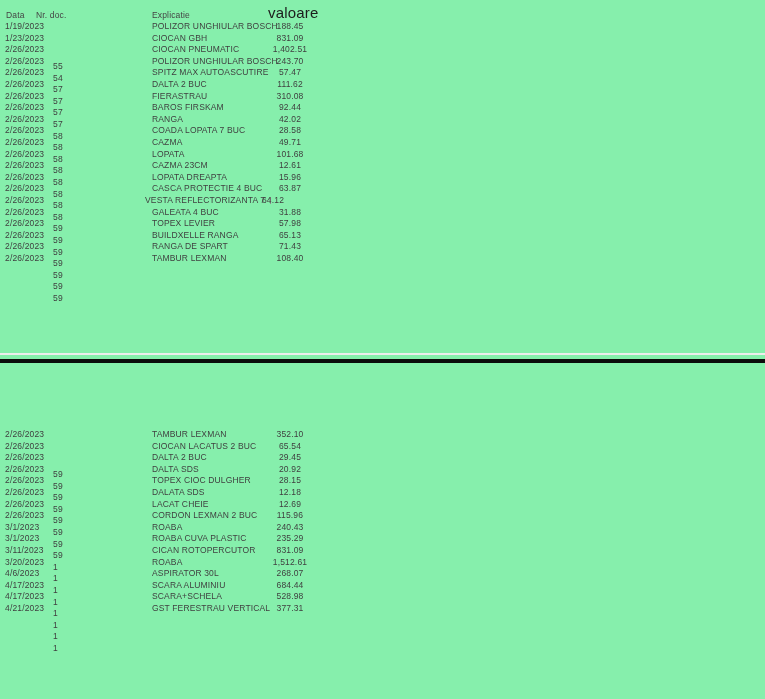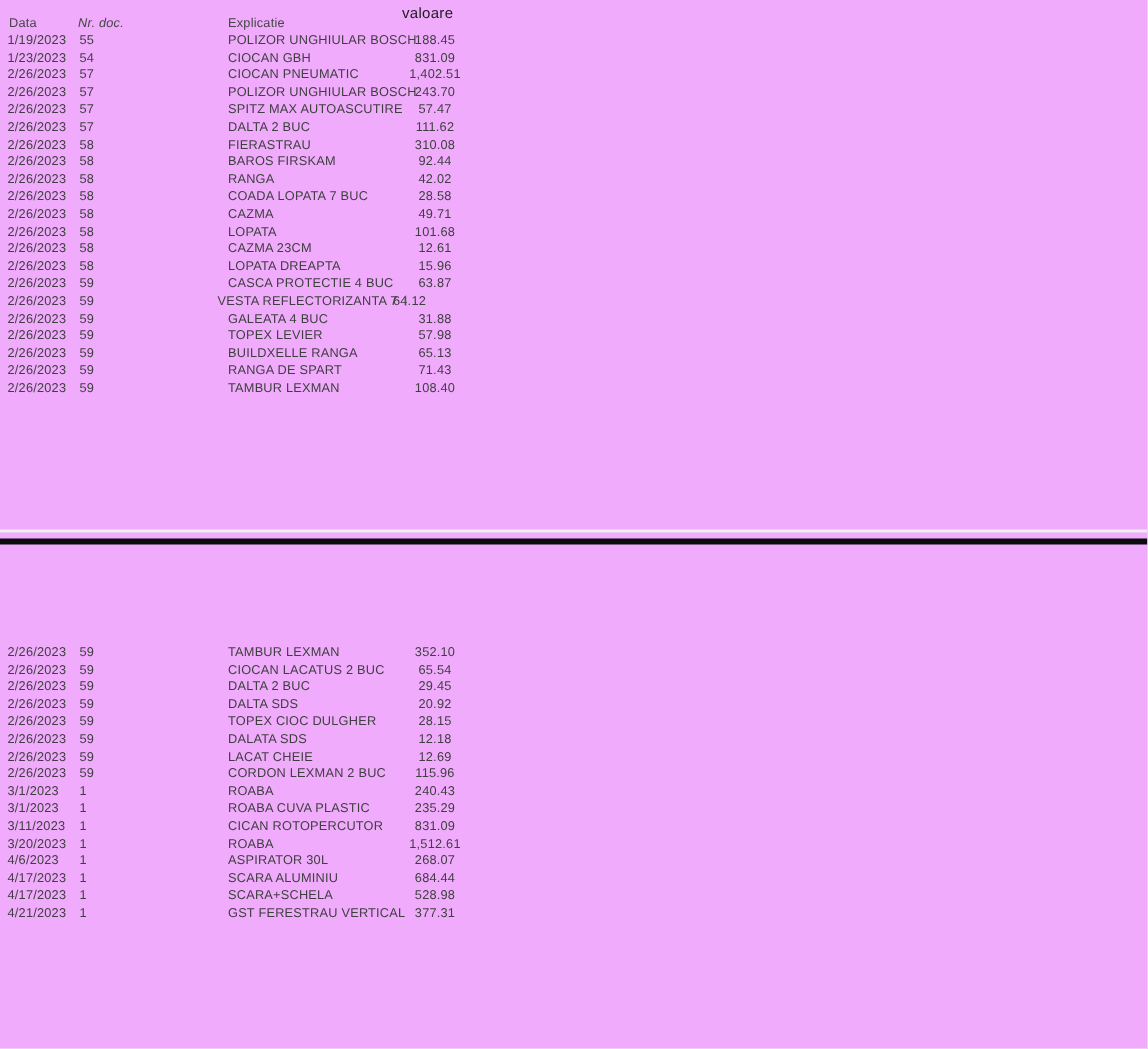--- a/index.html
+++ b/index.html
@@ -2,38 +2,38 @@
 <html><head>
 <meta charset="utf-8">
 <style>
   html,body{margin:0;padding:0;}
   body{
     width:765px;height:699px;background:#ffffff;
     font-family:"Liberation Sans",sans-serif;
     -webkit-font-smoothing:antialiased;
   }
   .doc{
-    position:relative;width:765px;height:699px;background:#f0abfc;
+    position:relative;width:765px;height:699px;background:#86efac;
     overflow:hidden;color:#3f3f3f;border-right:1px solid #f3f3f3;
   }
   
   .header{position:absolute;top:0;left:0;right:0;height:20px;}
   .h{position:absolute;top:10px;font-size:8.5px;white-space:nowrap;letter-spacing:0.15px;color:#454545;}
   .h-date{left:6px;}
-  .h-doc{left:52px;font-style:italic;}
+  .h-doc{left:36px;}
   .h-expl{left:152px;}
-  .h-val{left:268px;top:4px;font-size:10px;letter-spacing:0.2px;color:#1c1c1c;}
+  .h-val{left:268px;top:4px;font-size:15px;letter-spacing:0.2px;color:#1c1c1c;}
   
   .rows{position:absolute;left:0;right:0;}
   .rows-1{top:21px;}
   .rows-2{top:429px;}
   .row{position:relative;height:11.6px;font-size:8.5px;padding-left:46px;}
   .c{position:absolute;top:0;white-space:nowrap;letter-spacing:0.15px;color:#3f3f3f;}
   .c-date{left:5px;}
-  .c-doc{left:53px;}
+  .c-doc{left:53px;margin-top:40px;}
   .c-desc{left:152px;}
   .c-value{left:240px;width:100px;text-align:center;}
   
   .row-overflow .c-desc{left:145px;}
   .row-overflow .c-value{left:223px;}
   .clip-mark{display:inline-block;width:1px;height:7px;background:#8f8f8f;margin-left:5px;vertical-align:-1px;}
   
   .rule-light{position:absolute;left:0;top:353px;width:765px;height:2px;background:#ededed;}
   .rule-dark{position:absolute;left:0;top:359px;width:765px;height:4px;background:#0c0c0c;}
 </style>

